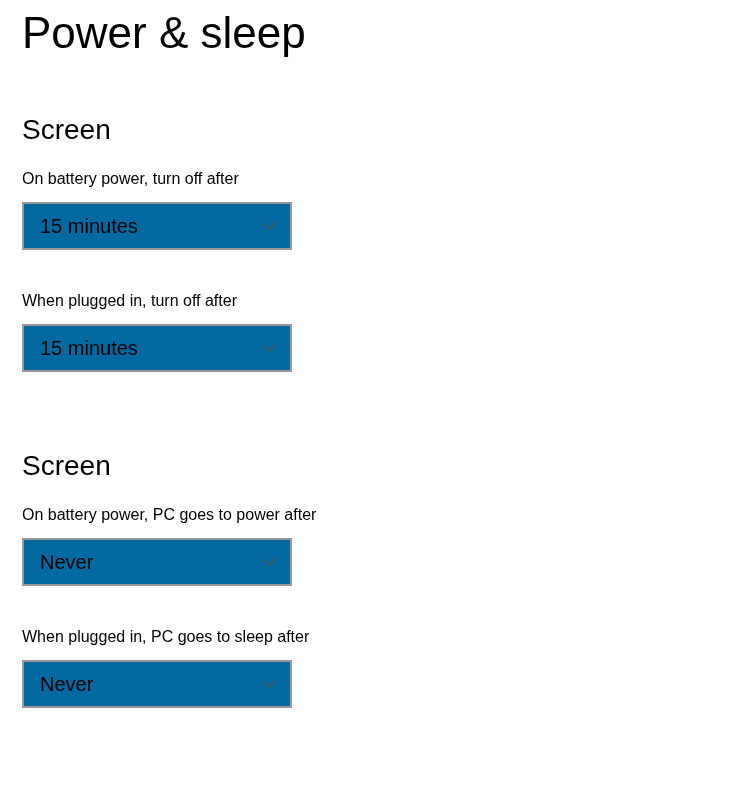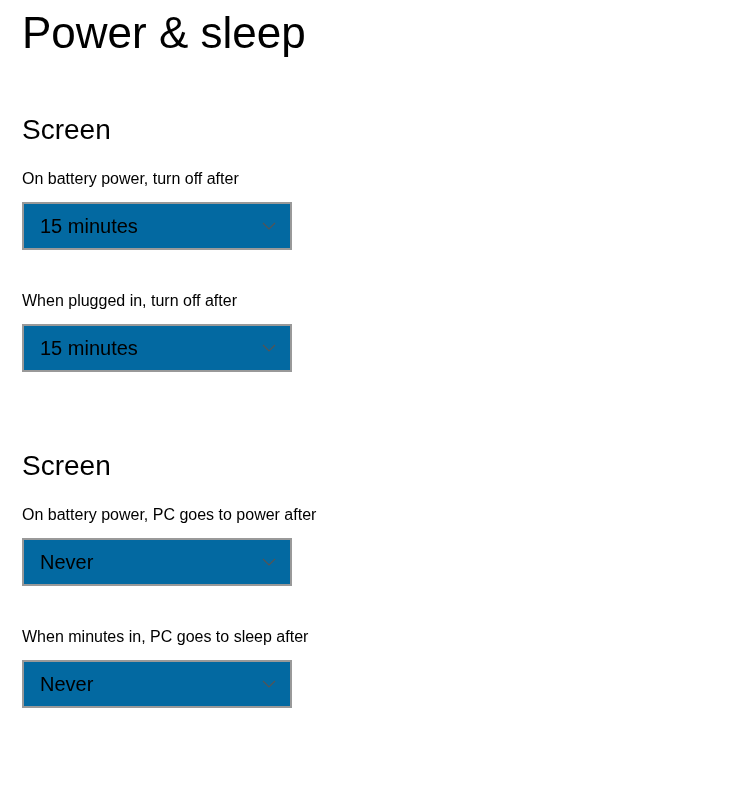--- a/index.html
+++ b/index.html
@@ -111,21 +111,21 @@
       <span class="dropdown-value">Never</span>
       <span class="chevron-icon">
         <svg width="14" height="8" viewBox="0 0 14 8">
             <path d="M1 1 L7 7 L13 1" stroke="#555" stroke-width="1.2" fill="none"></path>
           </svg>
       </span>
     </div>
   </div>
 
   <div class="setting-group">
-    <div class="setting-label">When minutes in, PC goes to sleep after</div>
+    <div class="setting-label">When plugged in, PC goes to sleep after</div>
     <div class="dropdown">
       <span class="dropdown-value">Never</span>
       <span class="chevron-icon">
         <svg width="14" height="8" viewBox="0 0 14 8">
             <path d="M1 1 L7 7 L13 1" stroke="#555" stroke-width="1.2" fill="none"></path>
           </svg>
       </span>
     </div>
   </div>
 </div>

